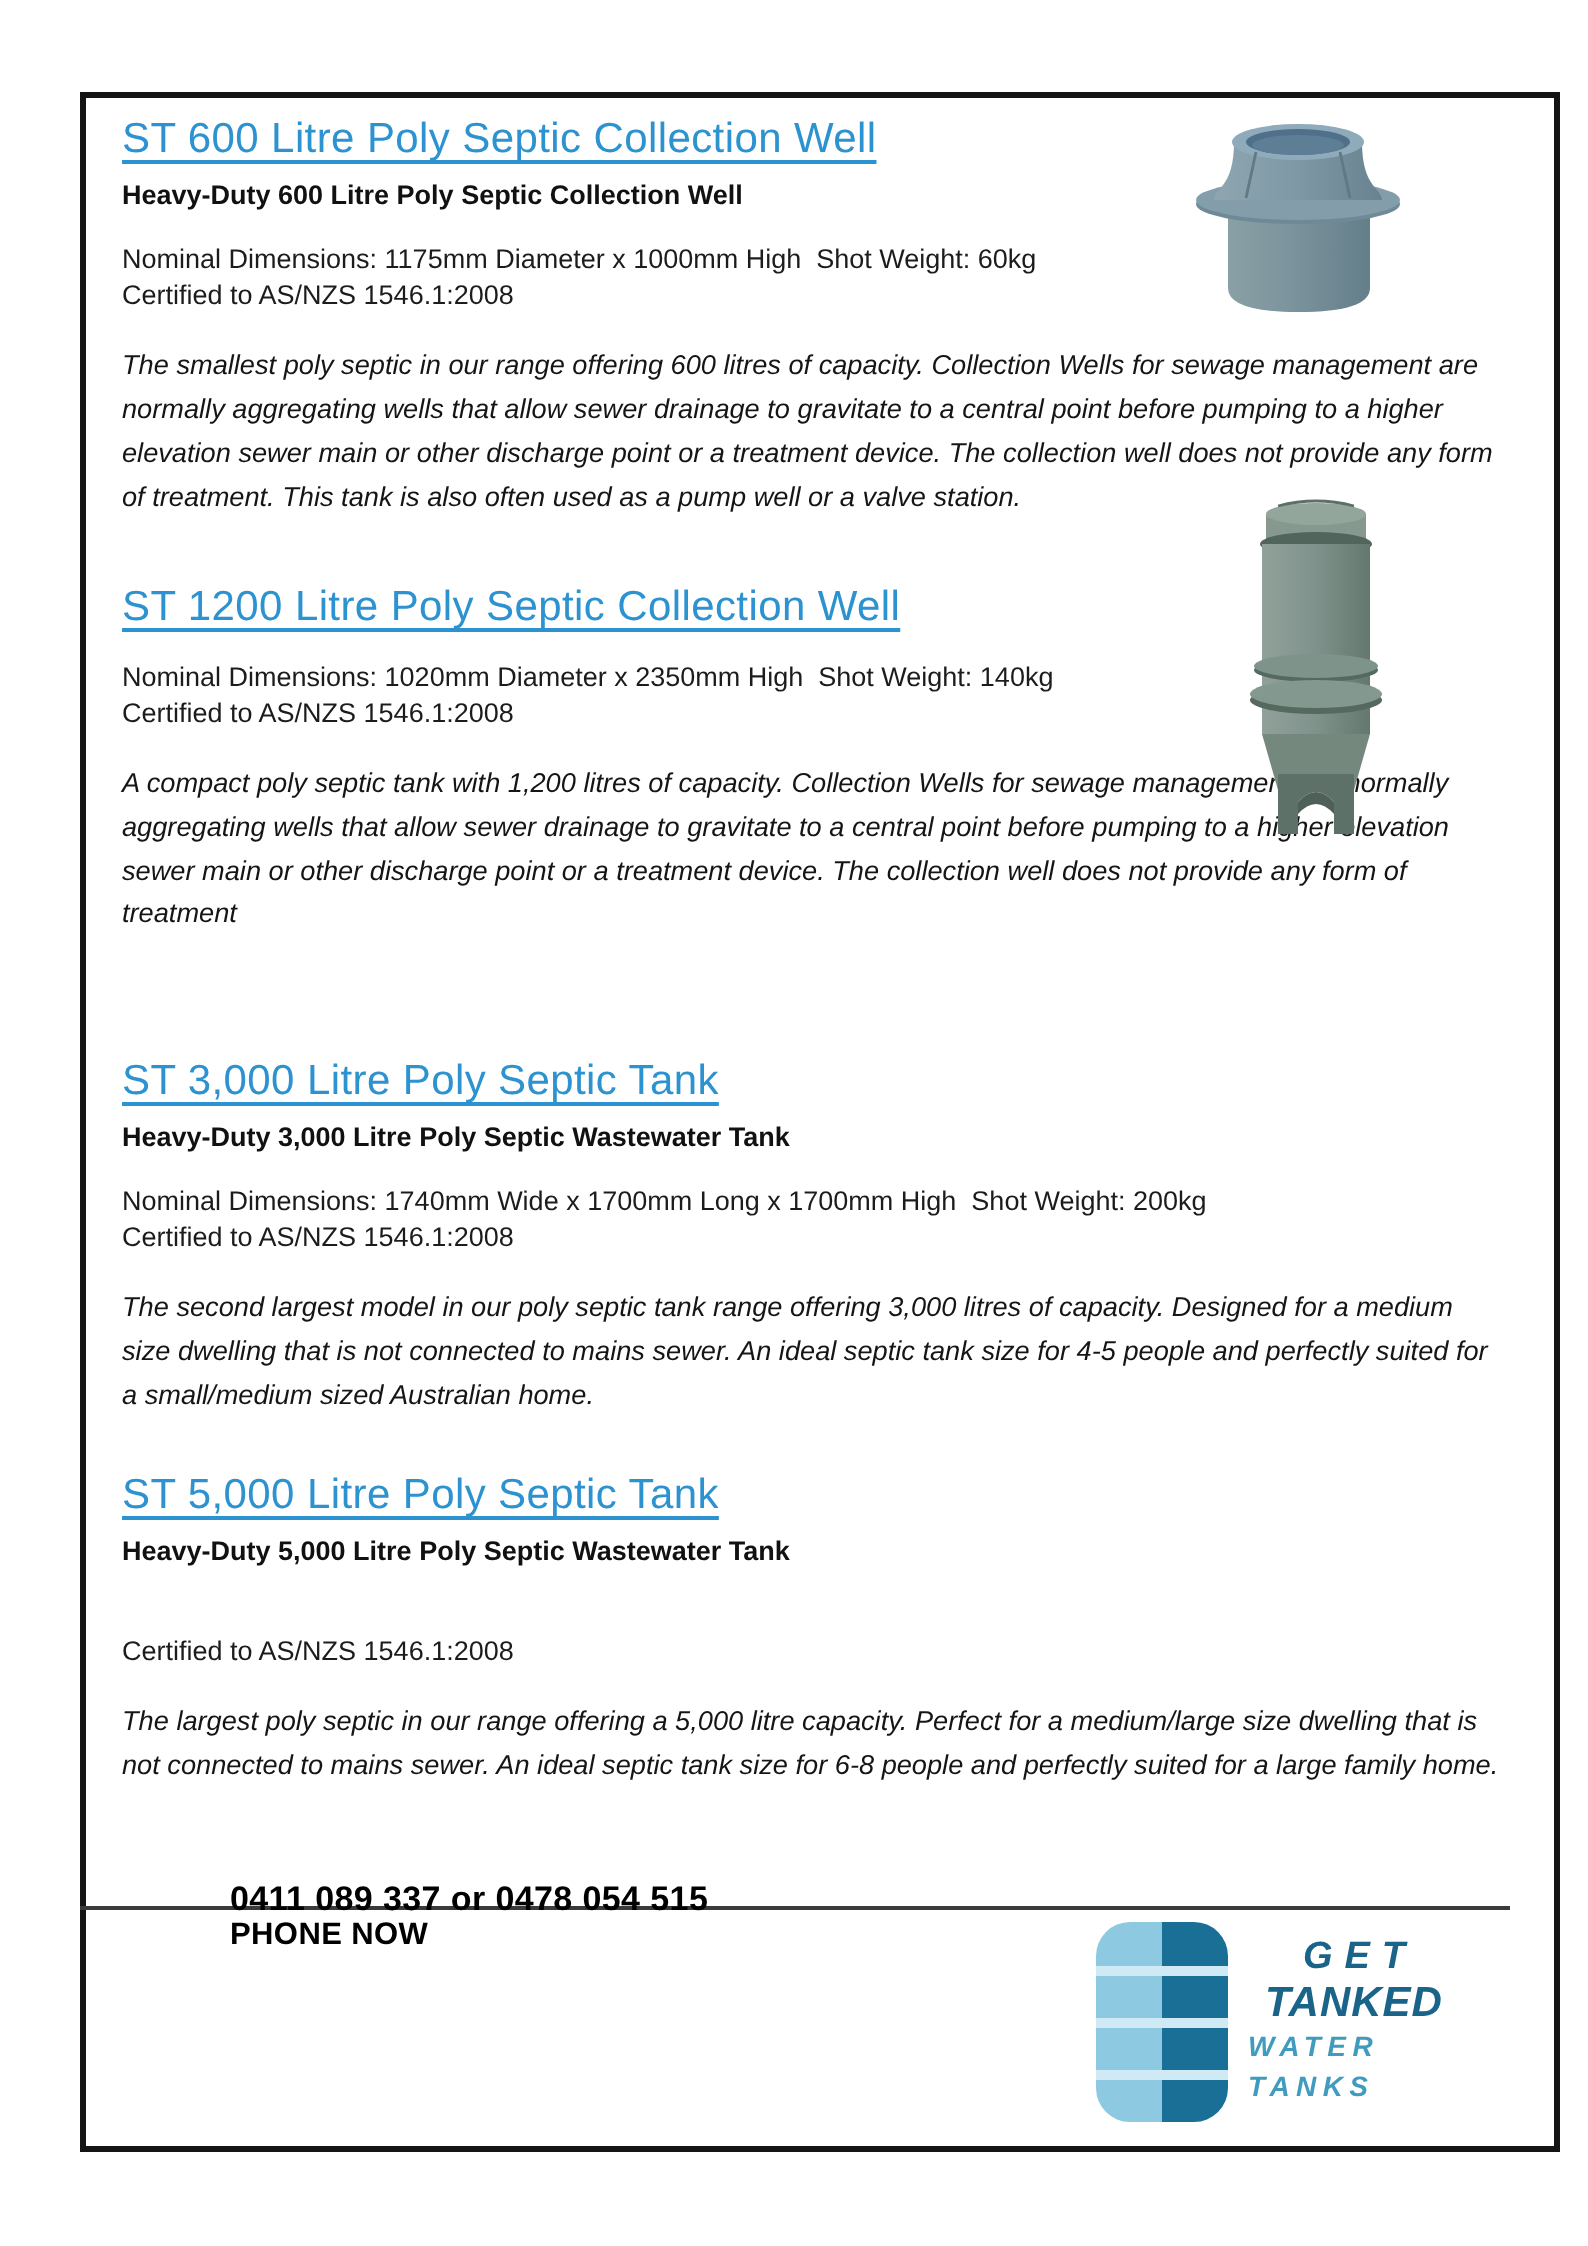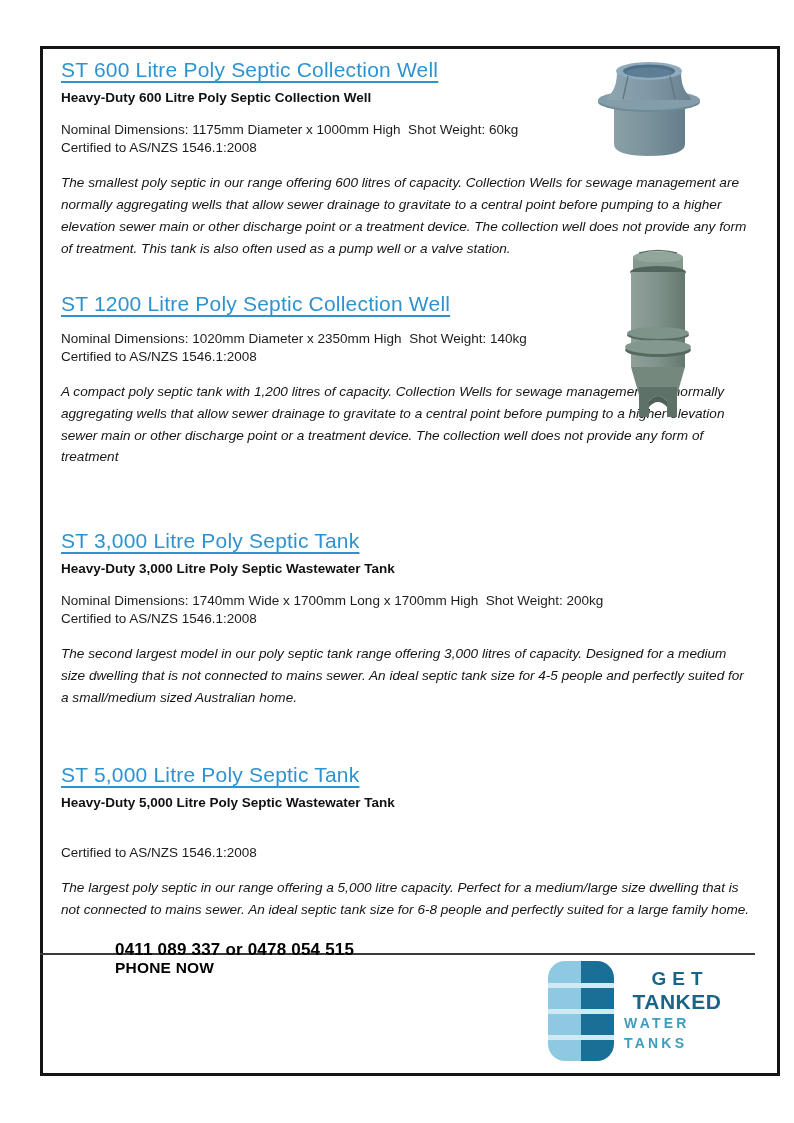--- a/index.html
+++ b/index.html
@@ -17,21 +17,21 @@
     text-decoration:underline;text-underline-offset:4px;text-decoration-thickness:1.5px;
     margin:0;line-height:1.1;cursor:pointer;display:inline-block;
   }
   .sec-subtitle{font-size:13.5px;font-weight:700;margin:9px 0 0 0;line-height:1.2;color:#111;}
   .sec-specs{font-size:13.5px;margin:15px 0 0 0;line-height:1.3;white-space:pre-wrap;color:#1c1c1c;}
   .sec-desc{font-size:13.6px;font-style:italic;margin:16px 0 0 0;line-height:1.6;color:#151515;}
   .product-photo{position:absolute;}
   .divider{position:absolute;left:-3px;top:904px;width:715px;height:2px;background:#3a3a3a;}
   .phone-label{position:absolute;left:72px;top:910px;font-size:15.5px;font-weight:700;color:#000;letter-spacing:.2px;}
   .phone-numbers{position:absolute;left:72px;top:891px;font-size:17px;font-weight:700;color:#000;letter-spacing:.2px;}
-  .logo{position:absolute;left:505px;top:912px;display:flex;align-items:center;gap:10px;}
+  .logo{position:absolute;left:505px;top:912px;display:flex;align-items:center;gap:10px;font-style:italic;}
   .logo-text{display:flex;flex-direction:column;align-items:center;width:106px;}
   .logo-get{font-size:19px;font-weight:700;letter-spacing:6px;color:#1b6489;line-height:1.1;margin-right:-6px;}
   .logo-tanked{font-size:21px;font-weight:700;letter-spacing:.5px;color:#1b6489;line-height:1.15;}
   .logo-watertanks{font-size:14px;font-weight:700;letter-spacing:3.2px;color:#3f9cbe;line-height:1.4;margin-right:-3.2px;}
 </style>
 </head>
 <body>
 
 <div class="doc-box">
 
@@ -104,21 +104,21 @@
     <path d="M30,154 Q39,144 48,154 L48,160 Q39,150 30,160 Z" fill="#4e6057"></path>
   </svg>
 
   <div class="section" style="top:480px;">
     <a class="sec-title">ST 3,000 Litre Poly Septic Tank</a>
     <div class="sec-subtitle">Heavy-Duty 3,000 Litre Poly Septic Wastewater Tank</div>
     <div class="sec-specs"><span>Nominal Dimensions: 1740mm Wide x 1700mm Long x 1700mm High  Shot Weight: 200kg</span><br><span>Certified to AS/NZS 1546.1:2008</span></div>
     <div class="sec-desc">The second largest model in our poly septic tank range offering 3,000 litres of capacity. Designed for a medium size dwelling that is not connected to mains sewer. An ideal septic tank size for 4-5 people and perfectly suited for a small/medium sized Australian home.</div>
   </div>
 
-  <div class="section" style="top:714px;">
+  <div class="section" style="top:687px;">
     <a class="sec-title">ST 5,000 Litre Poly Septic Tank</a>
     <div class="sec-subtitle">Heavy-Duty 5,000 Litre Poly Septic Wastewater Tank</div>
     <div class="sec-specs"><br><span>Certified to AS/NZS 1546.1:2008</span></div>
     <div class="sec-desc">The largest poly septic in our range offering a 5,000 litre capacity. Perfect for a medium/large size dwelling that is not connected to mains sewer. An ideal septic tank size for 6-8 people and perfectly suited for a large family home.</div>
   </div>
 
   <div class="divider"></div>
 
   <div class="phone-label">PHONE NOW</div>
   <div class="phone-numbers">0411 089 337 or 0478 054 515</div>

